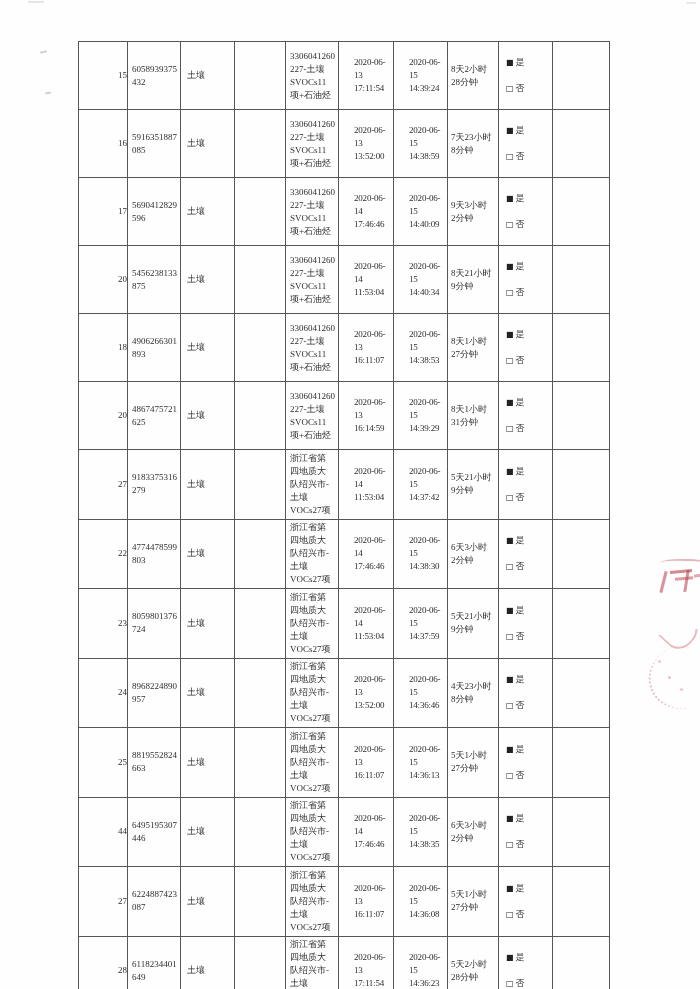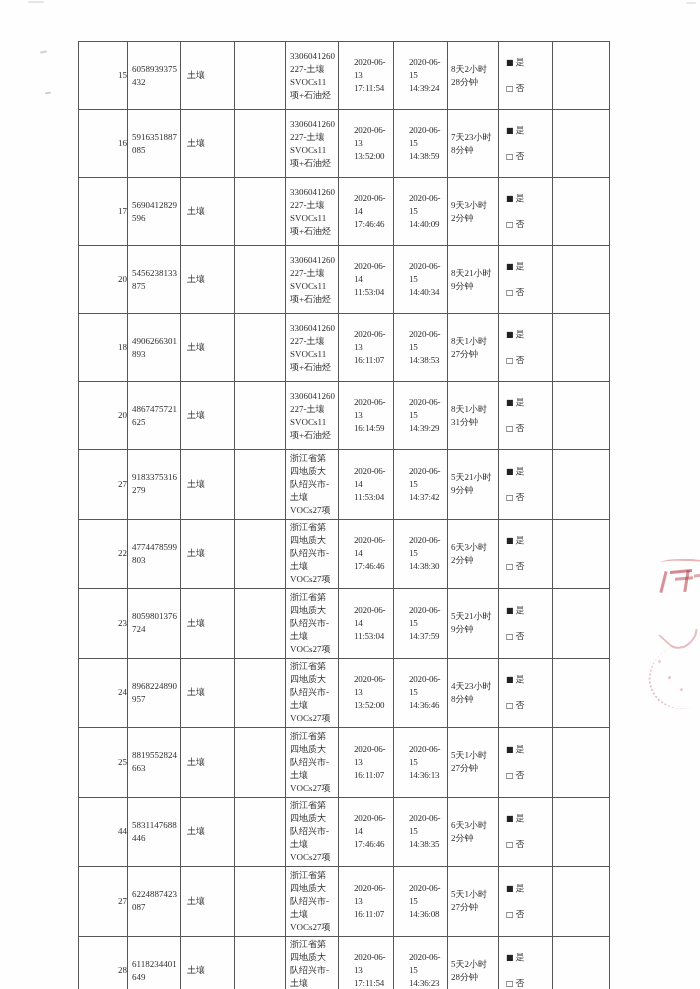--- a/index.html
+++ b/index.html
@@ -329,21 +329,21 @@
     <td class="c-dur">5天1小时
 27分钟</td>
     <td class="c-cb">
       <div class="cb-line"><span class="cb-glyph">■</span><span>是</span></div>
       <div class="cb-line"><span class="cb-glyph">□</span><span>否</span></div>
     </td>
     <td class="c-blank2"></td>
   </tr>
         <tr>
     <td class="c-num">44</td>
-    <td class="c-id">5831147688
+    <td class="c-id">6495195307
 446</td>
     <td class="c-type">土壤</td>
     <td class="c-blank"></td>
     <td class="c-desc">浙江省第
 四地质大
 队绍兴市-
 土壤
 VOCs27项</td>
     <td class="c-date">2020-06-14
 17:46:46</td>

